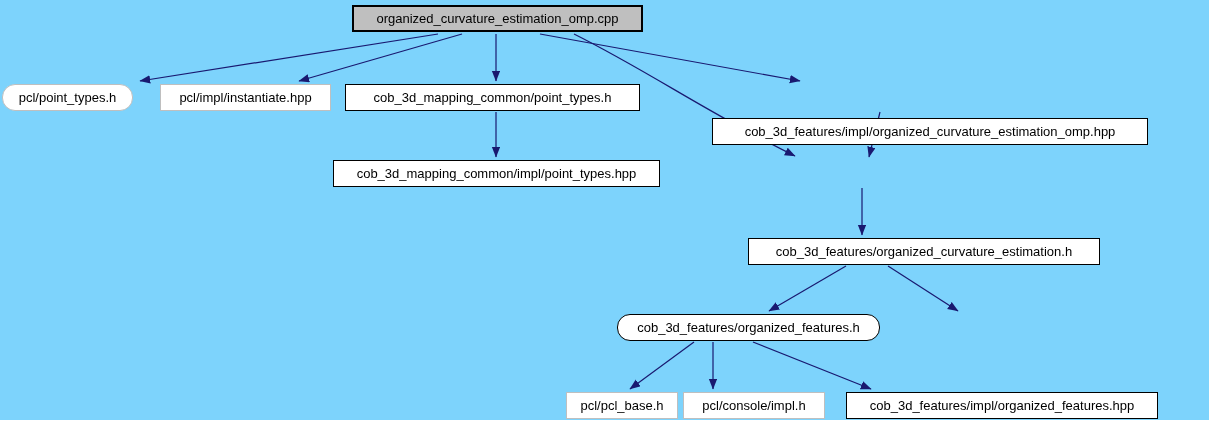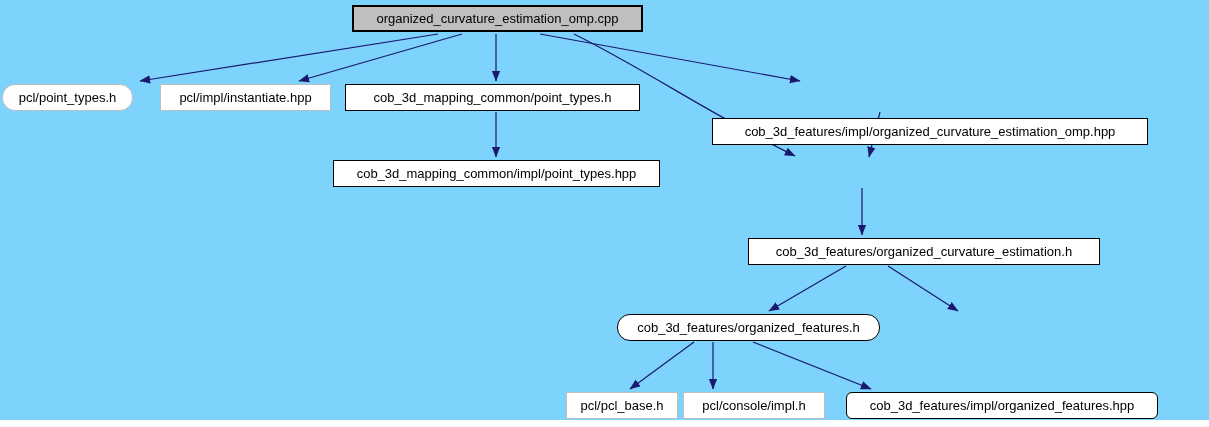--- a/index.html
+++ b/index.html
@@ -77,15 +77,15 @@
 
   <div class="node internal" style="left:748px;top:238px;width:352px;">cob_3d_features/organized_curvature_estimation.h</div>
 
   <div class="node internal" style="left:617px;top:314px;width:263px;border-radius:13px;">cob_3d_features/organized_features.h</div>
 
 
   <div class="node external" style="left:548px;top:392px;width:112px;margin-left:18px;">pcl/pcl_base.h</div>
 
   <div class="node external" style="left:683px;top:392px;width:142px;">pcl/console/impl.h</div>
 
-  <div class="node internal" style="left:846px;top:392px;width:312px;border-radius:6px;">cob_3d_features/impl/organized_features.hpp</div>
+  <div class="node internal" style="left:846px;top:392px;width:312px;">cob_3d_features/impl/organized_features.hpp</div>
 
 </div>
 
 </body></html>

